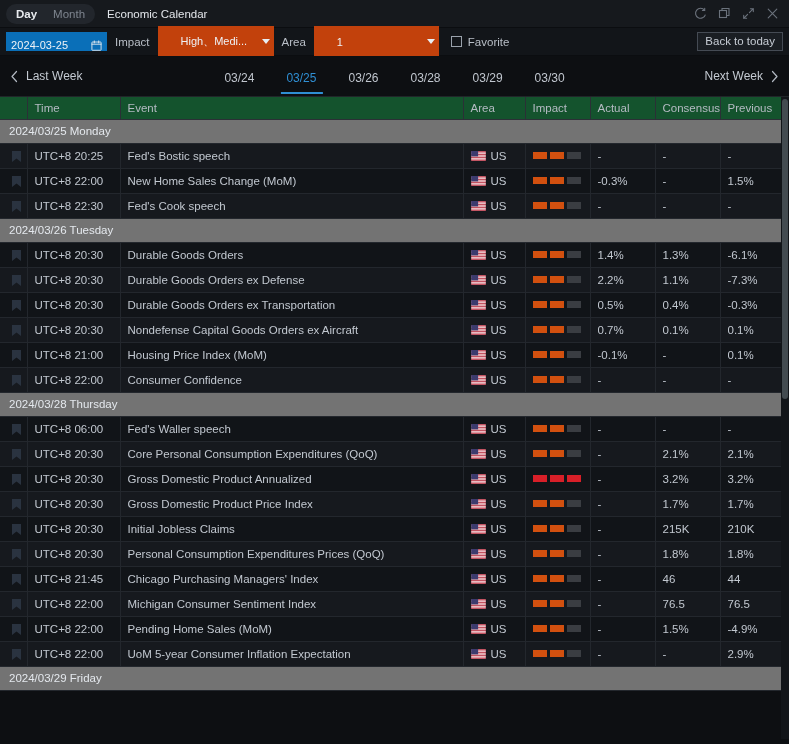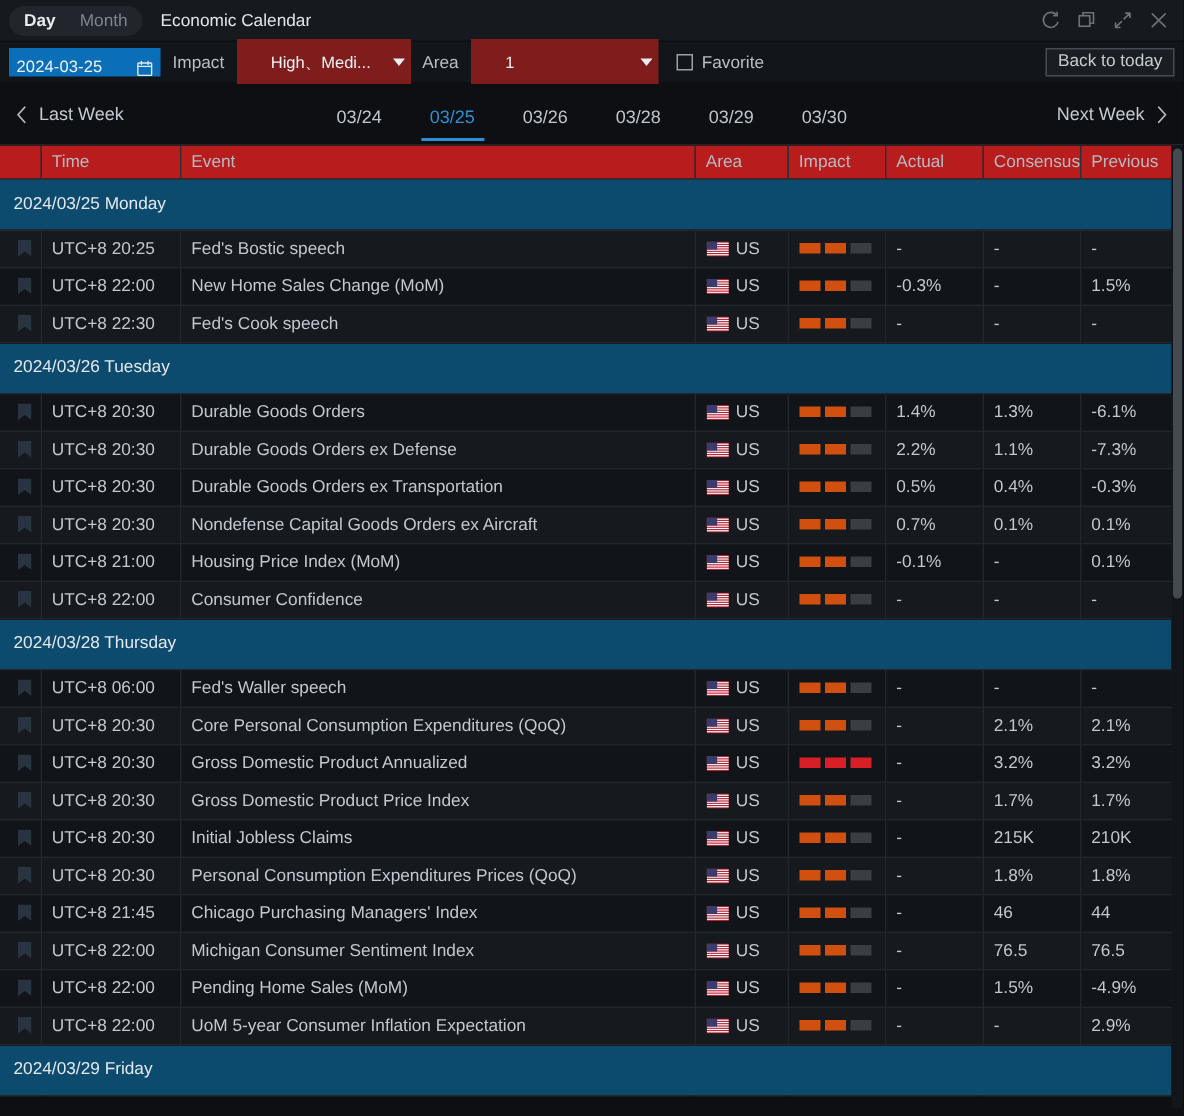--- a/index.html
+++ b/index.html
@@ -87,21 +87,21 @@
     color: #eef2f6;
     letter-spacing: .1px;
   }
   .cal-ico { color:#e4eaf0; display:flex; }
   .flabel {
     font-size: 11.5px;
     color: #b9bfc7;
     white-space: nowrap;
   }
   .select-box {
-    background: #7f1d1d;
+    background: #c2410c;
     height: 31px;
     display: flex;
     align-items: center;
     justify-content: space-between;
     padding: 0 4px 0 23px;
     cursor: pointer;
   }
   .select-box .stext {
     font-size: 11px;
     color: #eef2f6;
@@ -199,21 +199,21 @@
     overflow: hidden;
     background: #0d0f12;
     border-top: 1px solid #212529;
   }
   table.cal {
     width: 781px;
     border-collapse: collapse;
     table-layout: fixed;
   }
   table.cal th {
-    background: #b91c1c;
+    background: #14532d;
     color: #b5bbc3;
     font-size: 11.5px;
     font-weight: normal;
     text-align: left;
     height: 22px;
     padding: 0 0 0 7px;
     border-right: 1px solid #2b3036;
     border-bottom: 1px solid #2b3036;
     white-space: nowrap;
   }
@@ -231,24 +231,24 @@
   tr.evrow.odd td { background: #16191e; }
   tr.evrow.even td { background: #111418; }
   td.c-bm { padding-left: 0; text-align: center; }
   .bm-icon {
     width: 9px; height: 11px;
     display: inline-block;
     vertical-align: middle;
     cursor: pointer;
   }
   tr.dayhdr td {
-    background: #0c4a6e;
+    background: #737373;
     color: #e4e8ed;
     font-size: 11.5px;
-    height: 34px;
+    height: 24px;
     padding-left: 9px;
     border-right: none;
     border-bottom: 1px solid #23272d;
     border-top: 1px solid #23272d;
   }
   .area-cell { display: flex; align-items: center; gap: 5px; height: 24px; }
   .flag {
     width: 15px; height: 10px;
     flex: none;
     display: block;

